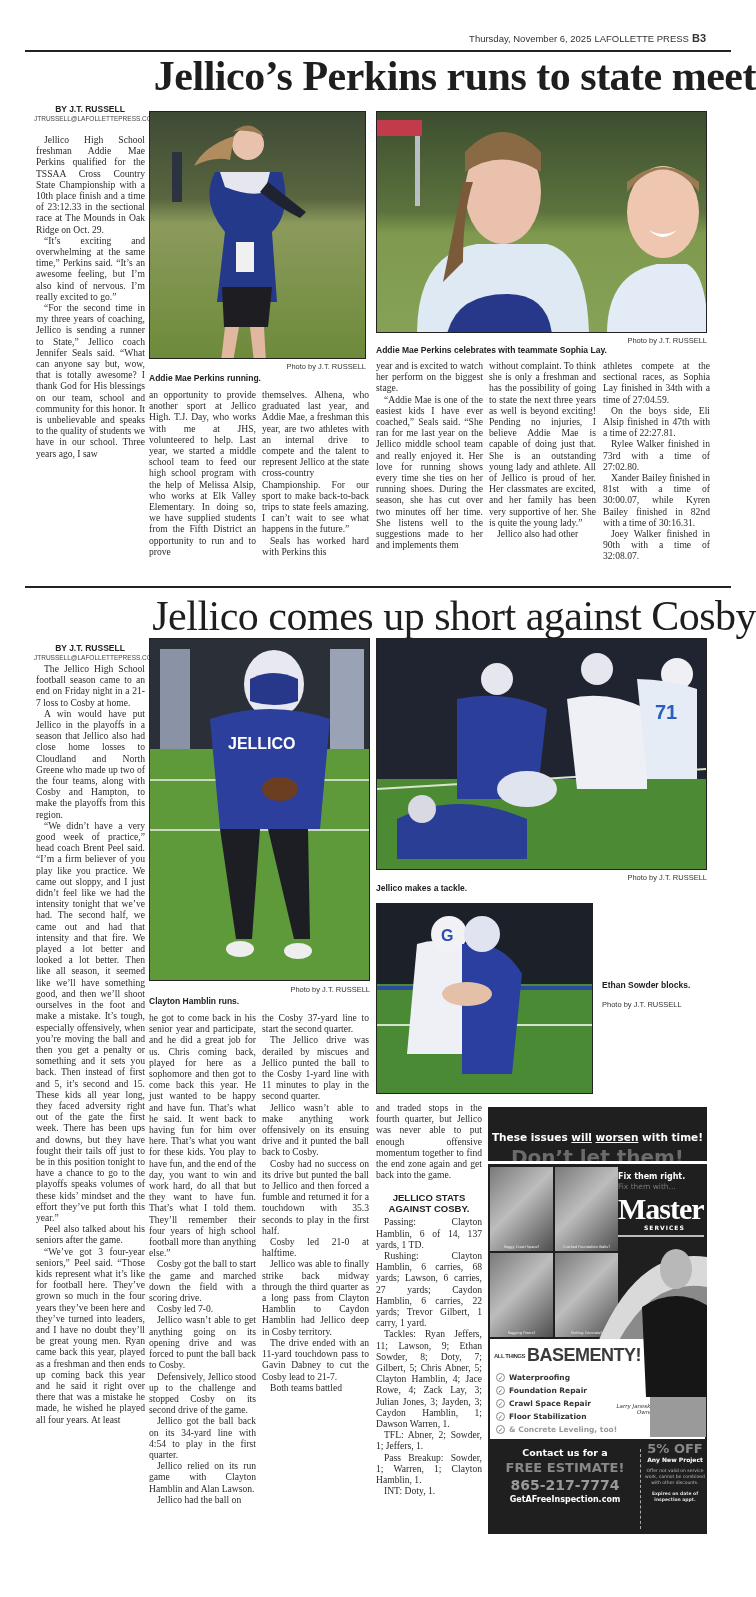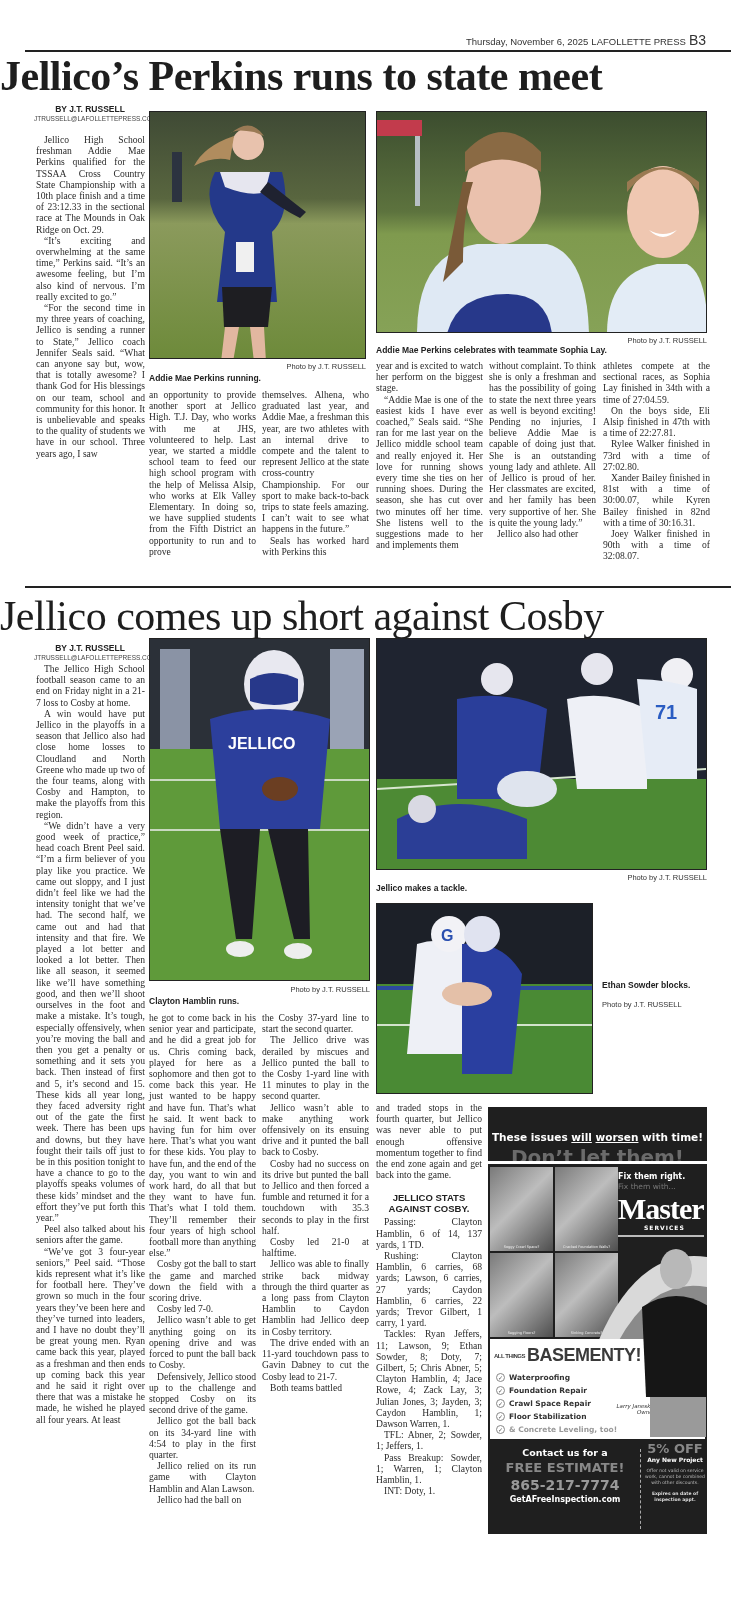--- a/index.html
+++ b/index.html
@@ -1,23 +1,23 @@
 <!DOCTYPE html>
 <html><head>
 <meta charset="utf-8">
 <style>
   * { box-sizing: border-box; margin: 0; padding: 0; }
   html, body { width: 756px; height: 1597px; background: #fff; overflow: hidden; }
   body { position: relative; font-family: "Liberation Serif", serif; color: #222; }
   .abs { position: absolute; }
   .folio { top: 32px; right: 50px; font-family: "Liberation Sans", sans-serif; font-size: 9.5px; color: #333; display: flex; align-items: baseline; gap: 3px; }
   .folio .paper { font-weight: normal; font-size: 9.5px; }
-  .folio .page { font-weight: normal; font-size: 14px; text-align: right; }
+  .folio .page { font-weight: bold; font-size: 11px; text-align: right; }
   .rule { left: 25px; right: 25px; height: 2px; background: #222; }
-  .headline { left: 0; right: 0; text-align: left; font-family: "Liberation Serif", serif; color: #1e1e1e; letter-spacing: -0.5px; }
+  .headline { left: 0; right: 0; text-align: right; font-family: "Liberation Serif", serif; color: #1e1e1e; letter-spacing: -0.5px; }
   .h1 { top: 52px; font-size: 42px; font-weight: bold; }
   .h2 { top: 592px; font-size: 42px; font-weight: normal; }
   .byline { font-family: "Liberation Sans", sans-serif; text-align: center; width: 112px; }
   .byline .name { font-size: 8.5px; font-weight: bold; color: #222; }
   .byline .email { font-size: 6.5px; color: #444; line-height: 9px; }
   .col { font-size: 9.6px; line-height: 11.2px; text-align: justify; color: #2a2a2a; }
   .col p { text-indent: 8px; }
   .photo { border: 1px solid #222; overflow: hidden; }
   .credit { font-family: "Liberation Sans", sans-serif; font-size: 7.5px; color: #333; text-align: right; }
   .cap { font-family: "Liberation Sans", sans-serif; font-size: 8.5px; font-weight: bold; color: #222; }

